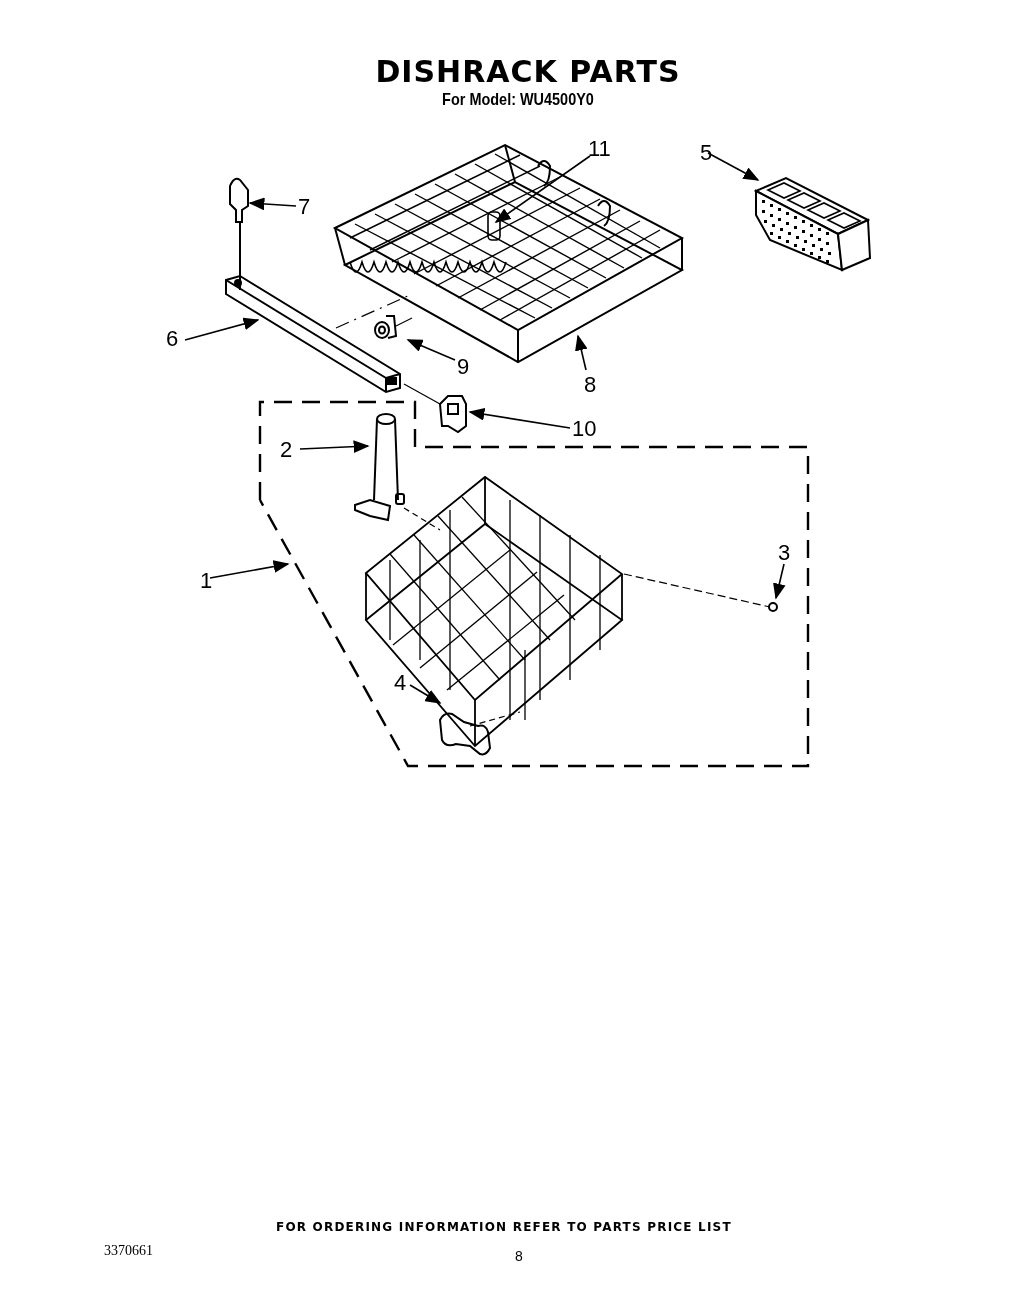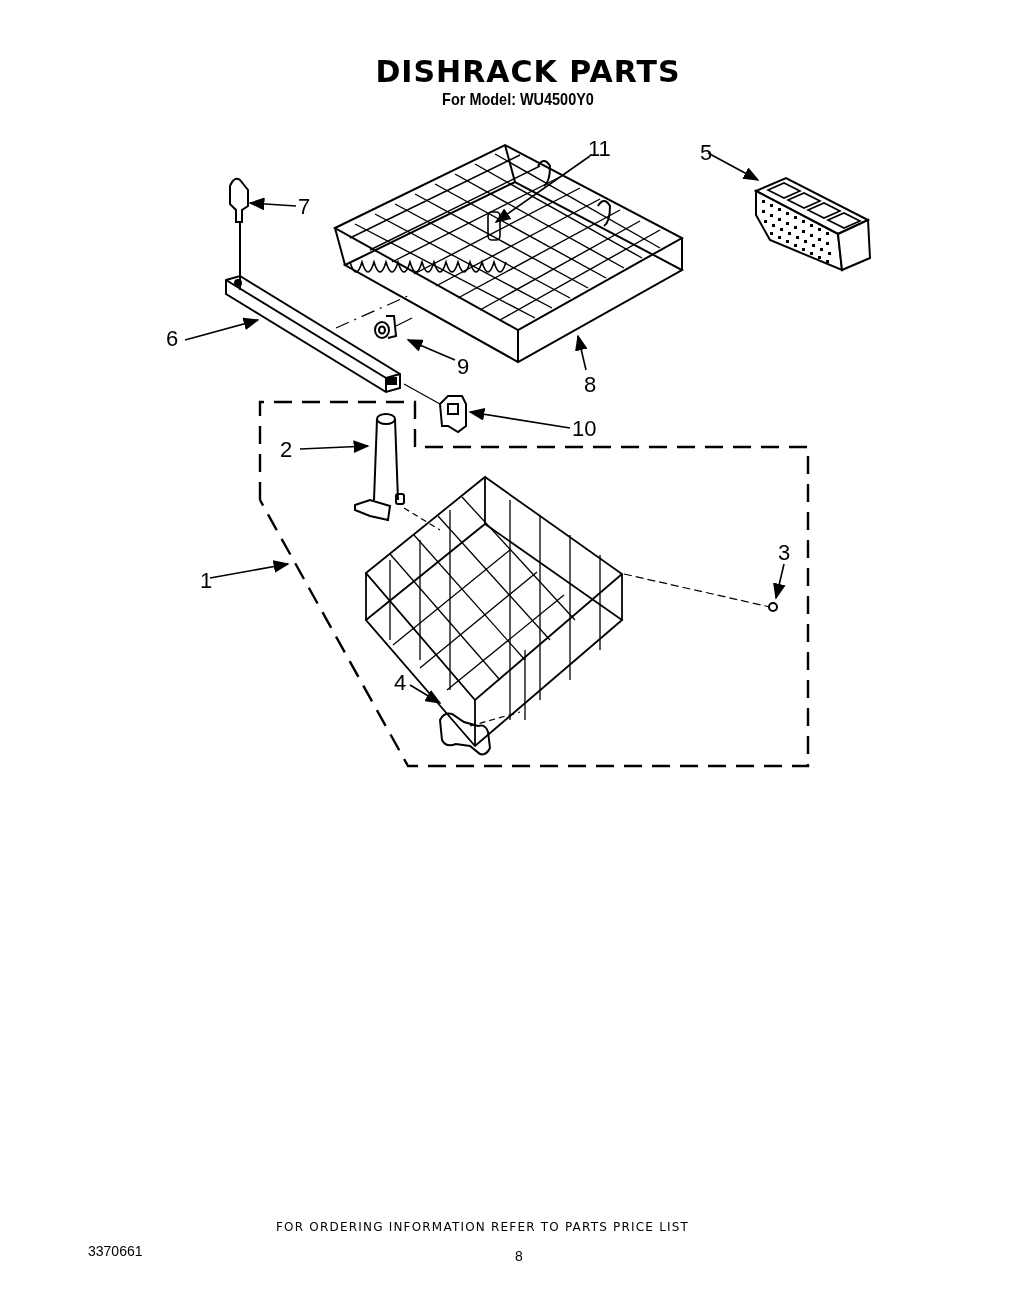--- a/index.html
+++ b/index.html
@@ -1,22 +1,22 @@
 <!DOCTYPE html>
 <html><head>
 <meta charset="utf-8">
 <style>
   html, body { margin: 0; padding: 0; background: #ffffff; }
   body { width: 1036px; height: 1312px; position: relative; overflow: hidden; font-family: "Liberation Sans", sans-serif; color: #000; }
   .title { position: absolute; left: 0; width: 1056px; top: 54px; text-align: center; font-size: 30px; font-weight: bold; letter-spacing: 1px; font-family: "DejaVu Sans", sans-serif; }
   .subtitle { position: absolute; left: 0; width: 1036px; top: 90px; text-align: center; font-size: 17px; font-weight: bold; font-family: "Liberation Sans", sans-serif; transform: scaleX(0.85); }
   .diagram { position: absolute; left: 0; top: 0; width: 1036px; height: 1312px; }
   .callout { font-family: "Liberation Sans", sans-serif; font-size: 22px; fill: #000; }
-  .footer-note { position: absolute; left: 276px; top: 1220px; font-size: 12px; font-weight: normal; letter-spacing: 1.2px; font-family: "DejaVu Sans", sans-serif; }
-  .doc-number { position: absolute; left: 88px; top: 1243px; font-size: 14px; font-family: Liberation Sans, sans-serif; }
+  .footer-note { position: absolute; left: 276px; top: 1220px; font-size: 12px; font-weight: bold; letter-spacing: 1.2px; font-family: "DejaVu Sans", sans-serif; }
+  .doc-number { position: absolute; left: 104px; top: 1243px; font-size: 14px; font-family: Liberation Serif, serif; }
   .page-number { position: absolute; left: 515px; top: 1248px; font-size: 14px; font-family: "Liberation Sans", sans-serif; }
 </style>
 </head>
 <body>
 
 <div class="title">DISHRACK PARTS</div>
 <div class="subtitle">For Model: WU4500Y0</div>
 
 <svg class="diagram" viewBox="0 0 1036 1312" xmlns="http://www.w3.org/2000/svg">
   <defs>

